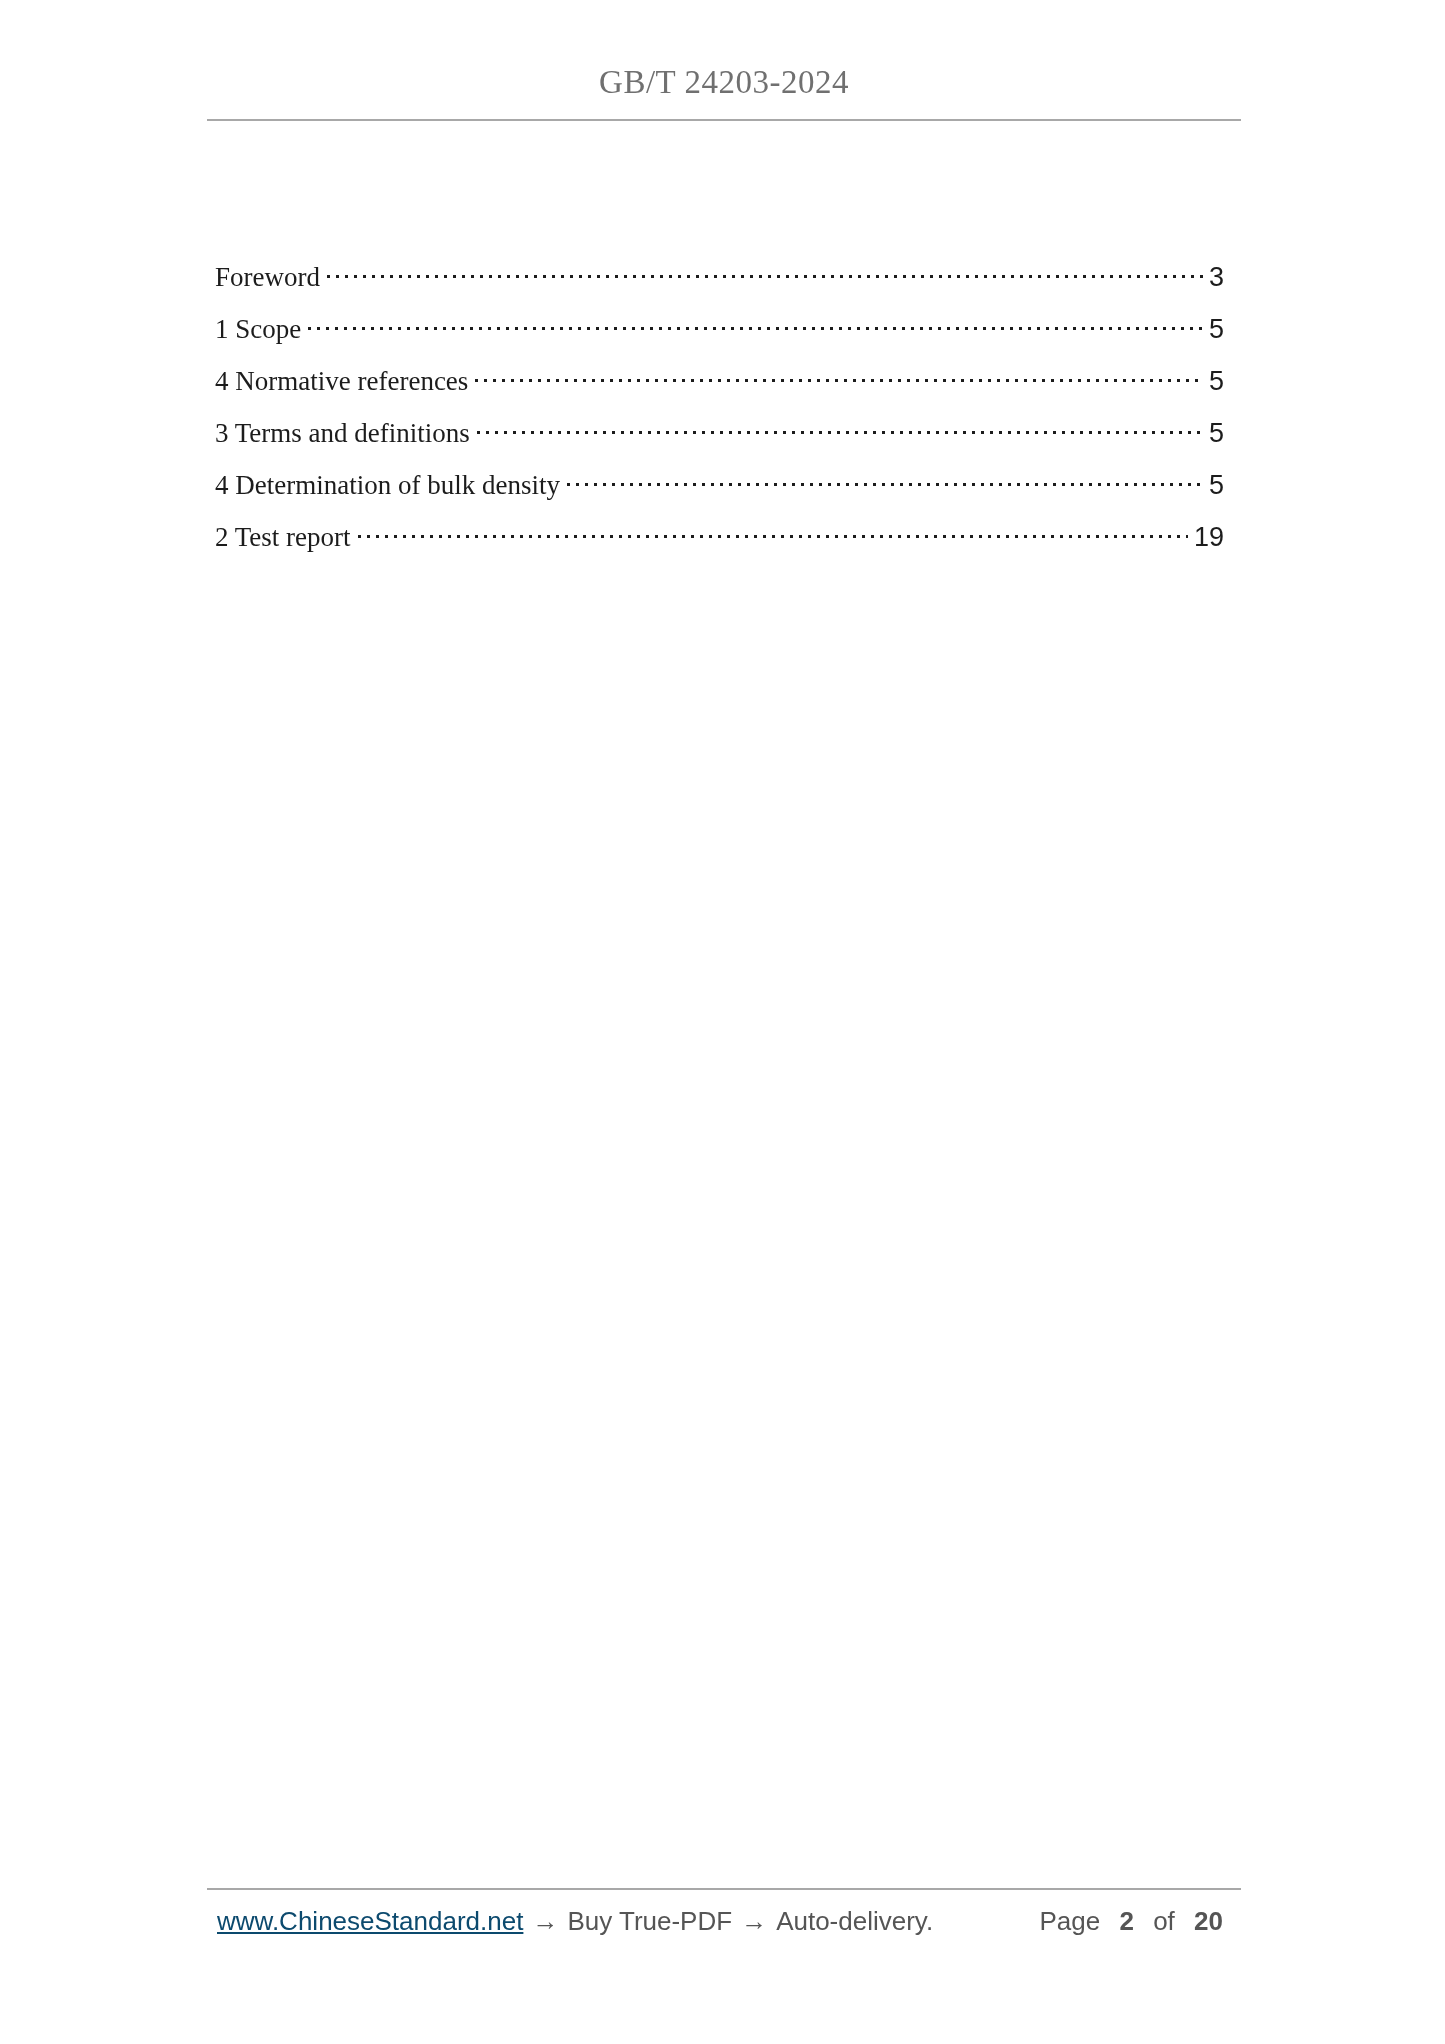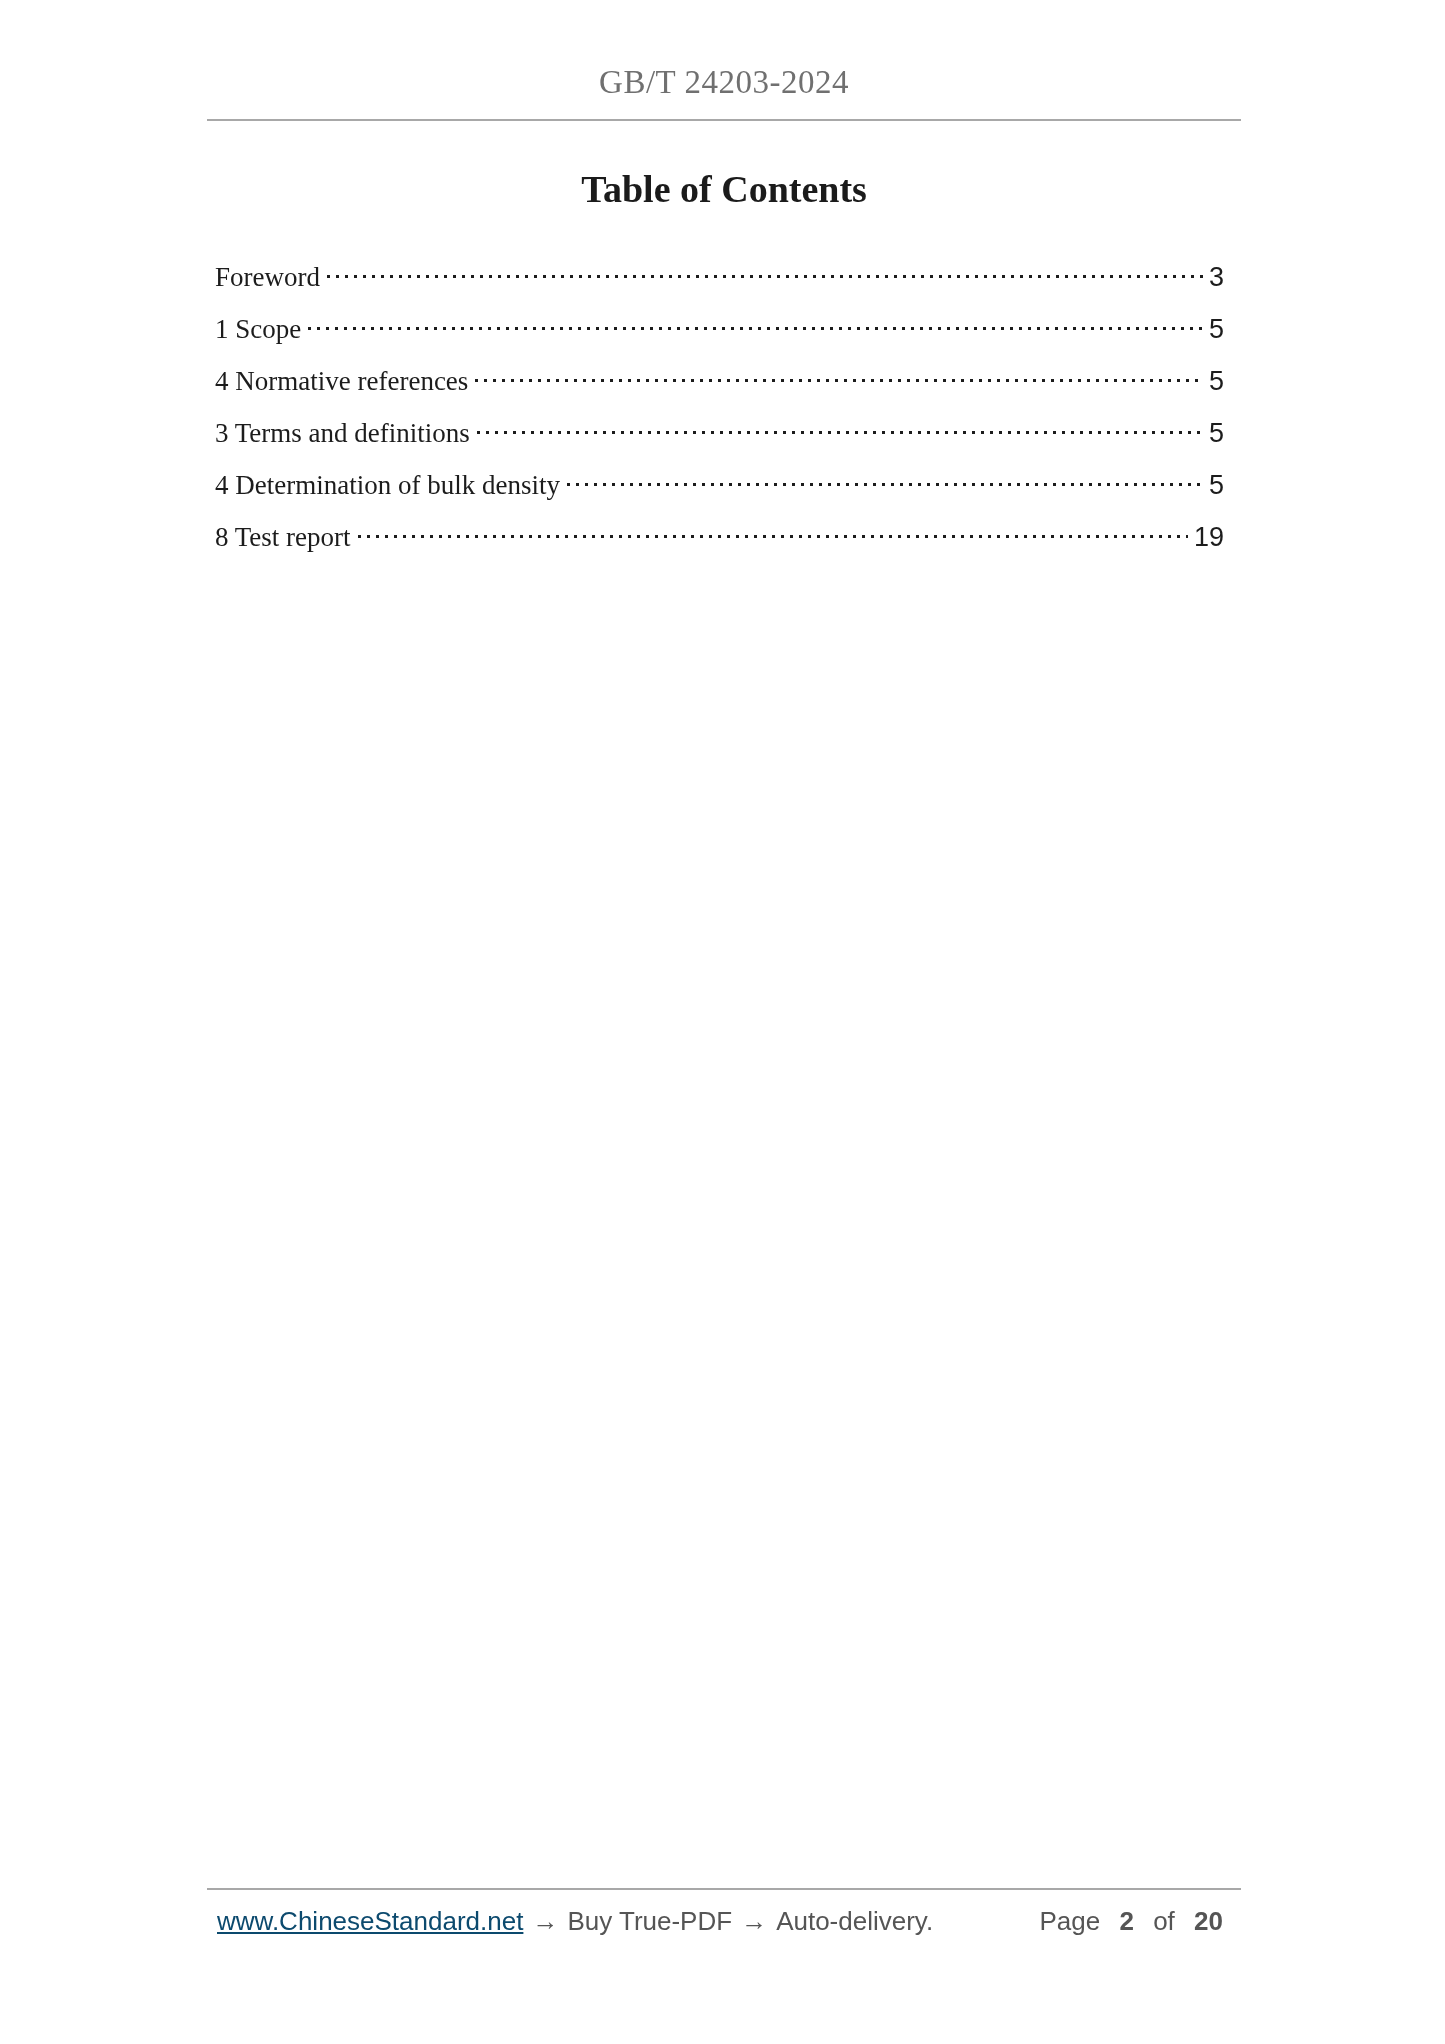--- a/index.html
+++ b/index.html
@@ -113,21 +113,20 @@
   .footer-right .num { font-weight: 700; }
 </style>
 </head>
 <body>
 
 <div class="page">
 
   <div class="header-doc-number">GB/T 24203-2024</div>
   <div class="rule header-rule"></div>
 
-  <h1 class="title">Table of Contents</h1>
 
   <div class="toc">
 
     <div class="toc-row">
       <span class="toc-label">Foreword</span>
       <span class="toc-dots"></span>
       <span class="toc-page">3</span>
     </div>
 
     <div class="toc-row">
@@ -151,21 +150,21 @@
     <div class="toc-row">
       <span class="toc-label">4 Determination of bulk density</span>
       <span class="toc-dots"></span>
       <span class="toc-page">5</span>
     </div>
 
 
 
 
     <div class="toc-row">
-      <span class="toc-label">8 Test report</span>
+      <span class="toc-label">2 Test report</span>
       <span class="toc-dots"></span>
       <span class="toc-page">19</span>
     </div>
 
   </div>
 
   <div class="rule footer-rule"></div>
 
   <div class="footer-bar">
     <div class="footer-left">

